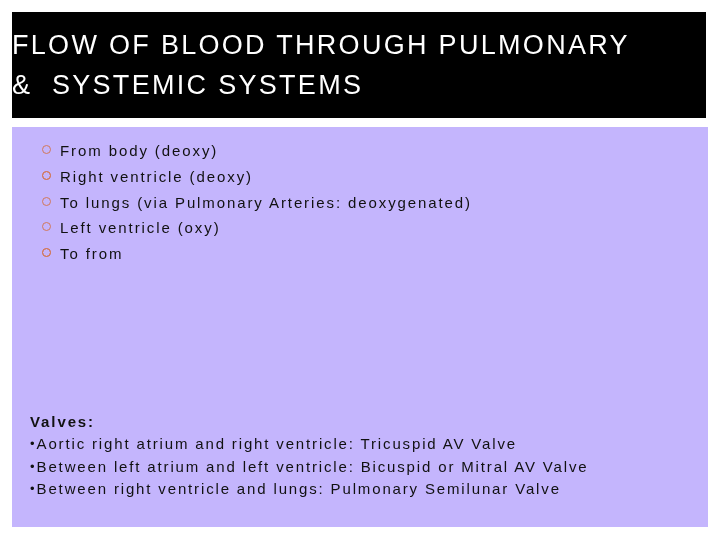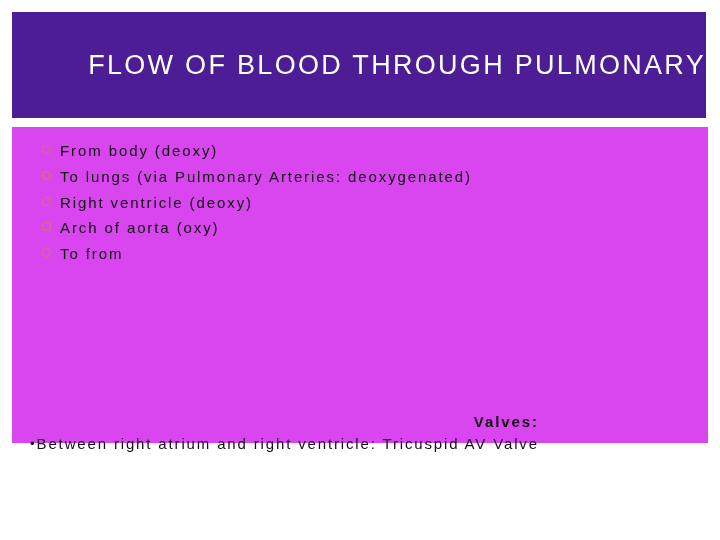--- a/index.html
+++ b/index.html
@@ -13,42 +13,42 @@
       position: relative;
       overflow: hidden;
       font-family: "Liberation Sans", sans-serif;
     }
     .title-banner {
       position: absolute;
       left: 12px;
       top: 12px;
       width: 694px;
       height: 106px;
-      background: #4c1d95;
+      background: #000000;
       display: flex;
       flex-direction: column;
-      align-items: flex-end;
+      align-items: flex-start;
       justify-content: center;
     }
     .title-line {
       color: #ffffff;
       font-family: "Liberation Sans", sans-serif;
       font-size: 27px;
       letter-spacing: 2.3px;
       line-height: 40px;
       white-space: pre;
       text-align: center;
     }
     .content-panel {
       position: absolute;
       left: 12px;
       top: 127px;
       width: 696px;
-      height: 316px;
-      background: #d946ef;
+      height: 400px;
+      background: #c4b5fd;
     }
     .flow-list {
       position: absolute;
       left: 30px;
       top: 13px;
       margin: 0;
       padding: 0;
       list-style: none;
     }
     .flow-item {
@@ -75,21 +75,20 @@
       position: absolute;
       left: 18px;
       top: 284px;
     }
     .valves-heading {
       font-size: 15px;
       font-weight: bold;
       letter-spacing: 1.9px;
       line-height: 21.8px;
       color: #111111;
-      text-align: right;
     }
     .valve-line {
       font-size: 15px;
       letter-spacing: 1.85px;
       line-height: 21.8px;
       color: #111111;
       white-space: nowrap;
     }
     .valve-dot {
       display: inline-block;
@@ -98,51 +97,58 @@
       font-size: 13px;
       position: relative;
       top: -1px;
     }
   </style>
 </head>
 <body>
 
 <div class="title-banner">
   <div class="title-line">FLOW OF BLOOD THROUGH PULMONARY</div>
+  <div class="title-line">&amp;  SYSTEMIC SYSTEMS</div>
 </div>
 
 <div class="content-panel">
   <ul class="flow-list">
     <li class="flow-item">
       <span class="flow-bullet"></span>
       <span>From body (deoxy)</span>
     </li>
     <li class="flow-item">
       <span class="flow-bullet"></span>
     </li>
     <li class="flow-item">
       <span class="flow-bullet"></span>
+      <span>Right ventricle (deoxy)</span>
+    </li>
+    <li class="flow-item">
+      <span class="flow-bullet"></span>
       <span>To lungs (via Pulmonary Arteries: deoxygenated)</span>
     </li>
     <li class="flow-item">
       <span class="flow-bullet"></span>
-      <span>Right ventricle (deoxy)</span>
+      <span>Left ventricle (oxy)</span>
     </li>
     <li class="flow-item">
       <span class="flow-bullet"></span>
-    </li>
-    <li class="flow-item">
-      <span class="flow-bullet"></span>
-      <span>Arch of aorta (oxy)</span>
     </li>
     <li class="flow-item">
       <span class="flow-bullet"></span>
       <span>To from</span>
     </li>
   </ul>
 
   <div class="valves-block">
     <div class="valves-heading">Valves:</div>
     <div class="valve-line">
-      <span class="valve-dot">•</span><span>Between right atrium and right ventricle: Tricuspid AV Valve</span>
+      <span class="valve-dot">•</span><span>Aortic right atrium and right ventricle: Tricuspid AV Valve</span>
+    </div>
+    <div class="valve-line">
+      <span class="valve-dot">•</span><span>Between left atrium and left ventricle: Bicuspid or Mitral AV Valve</span>
+    </div>
+    <div class="valve-line">
+      <span class="valve-dot">•</span><span>Between right ventricle and lungs: Pulmonary Semilunar Valve</span>
     </div>
   </div>
 </div>
 
 </body></html>

